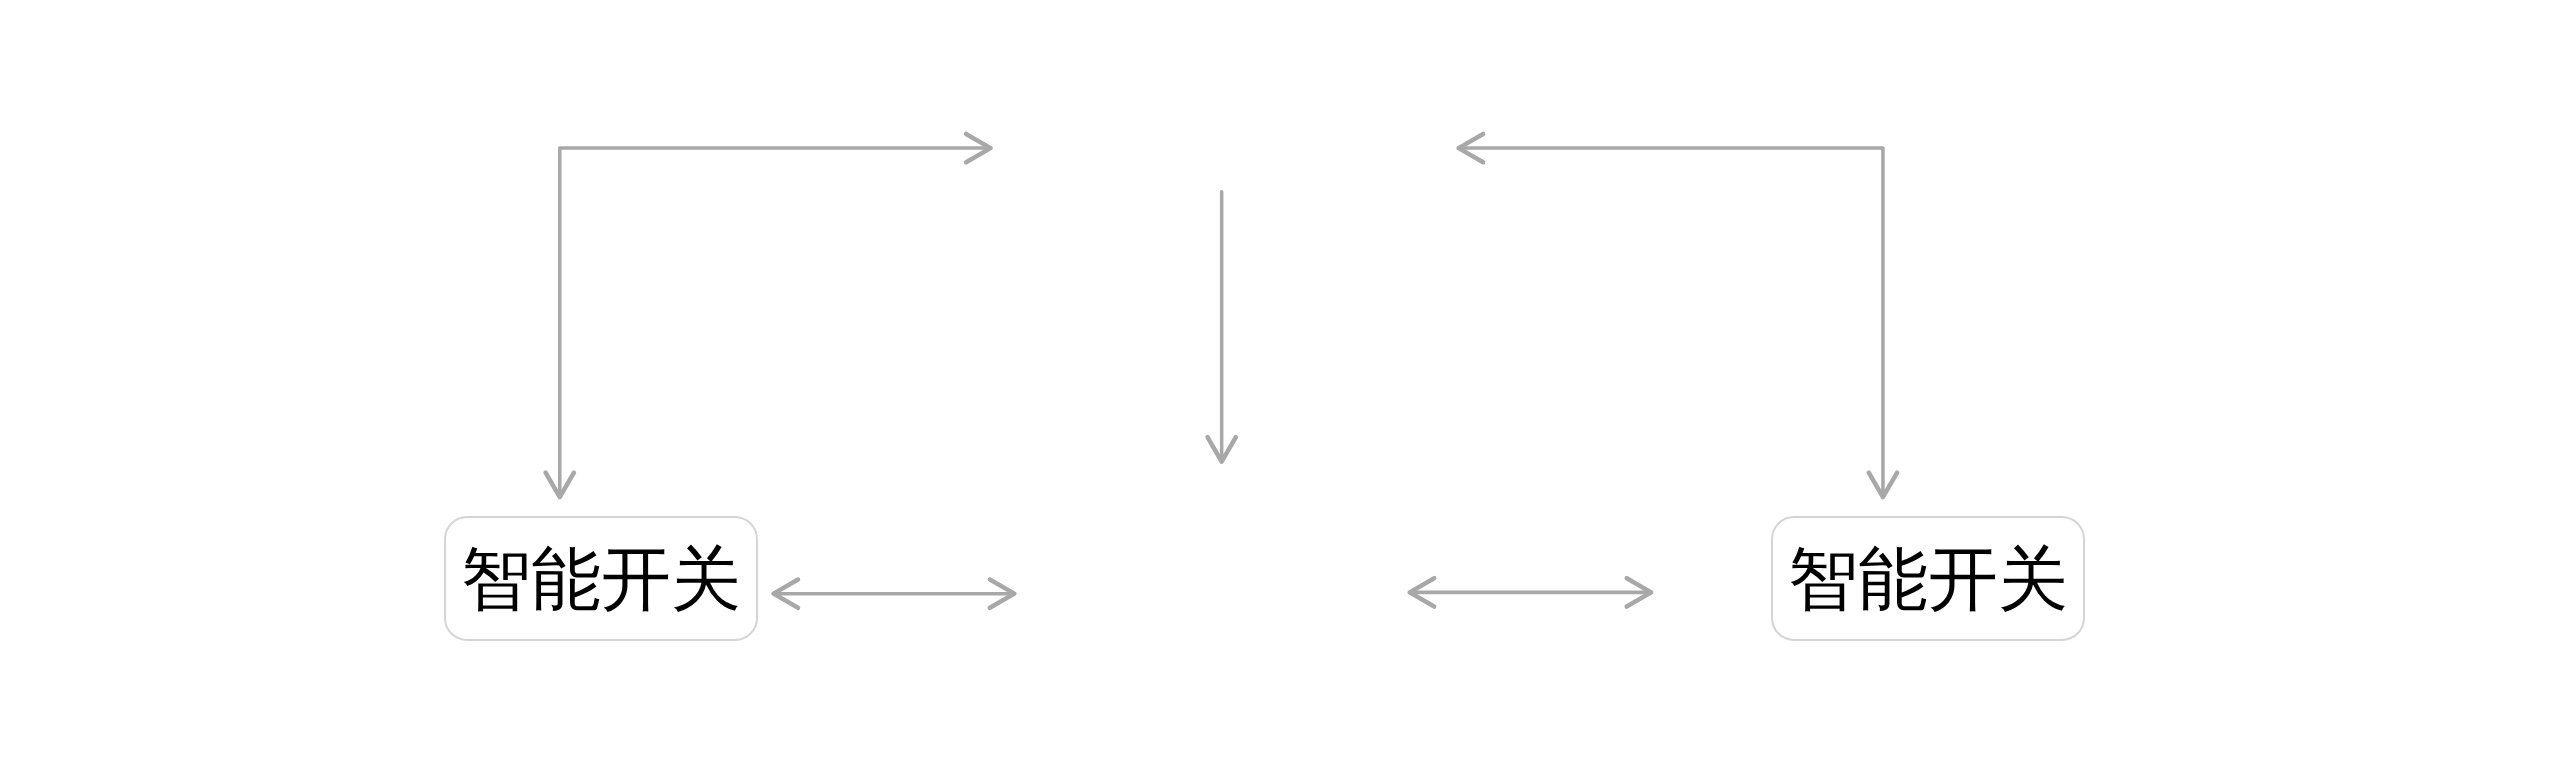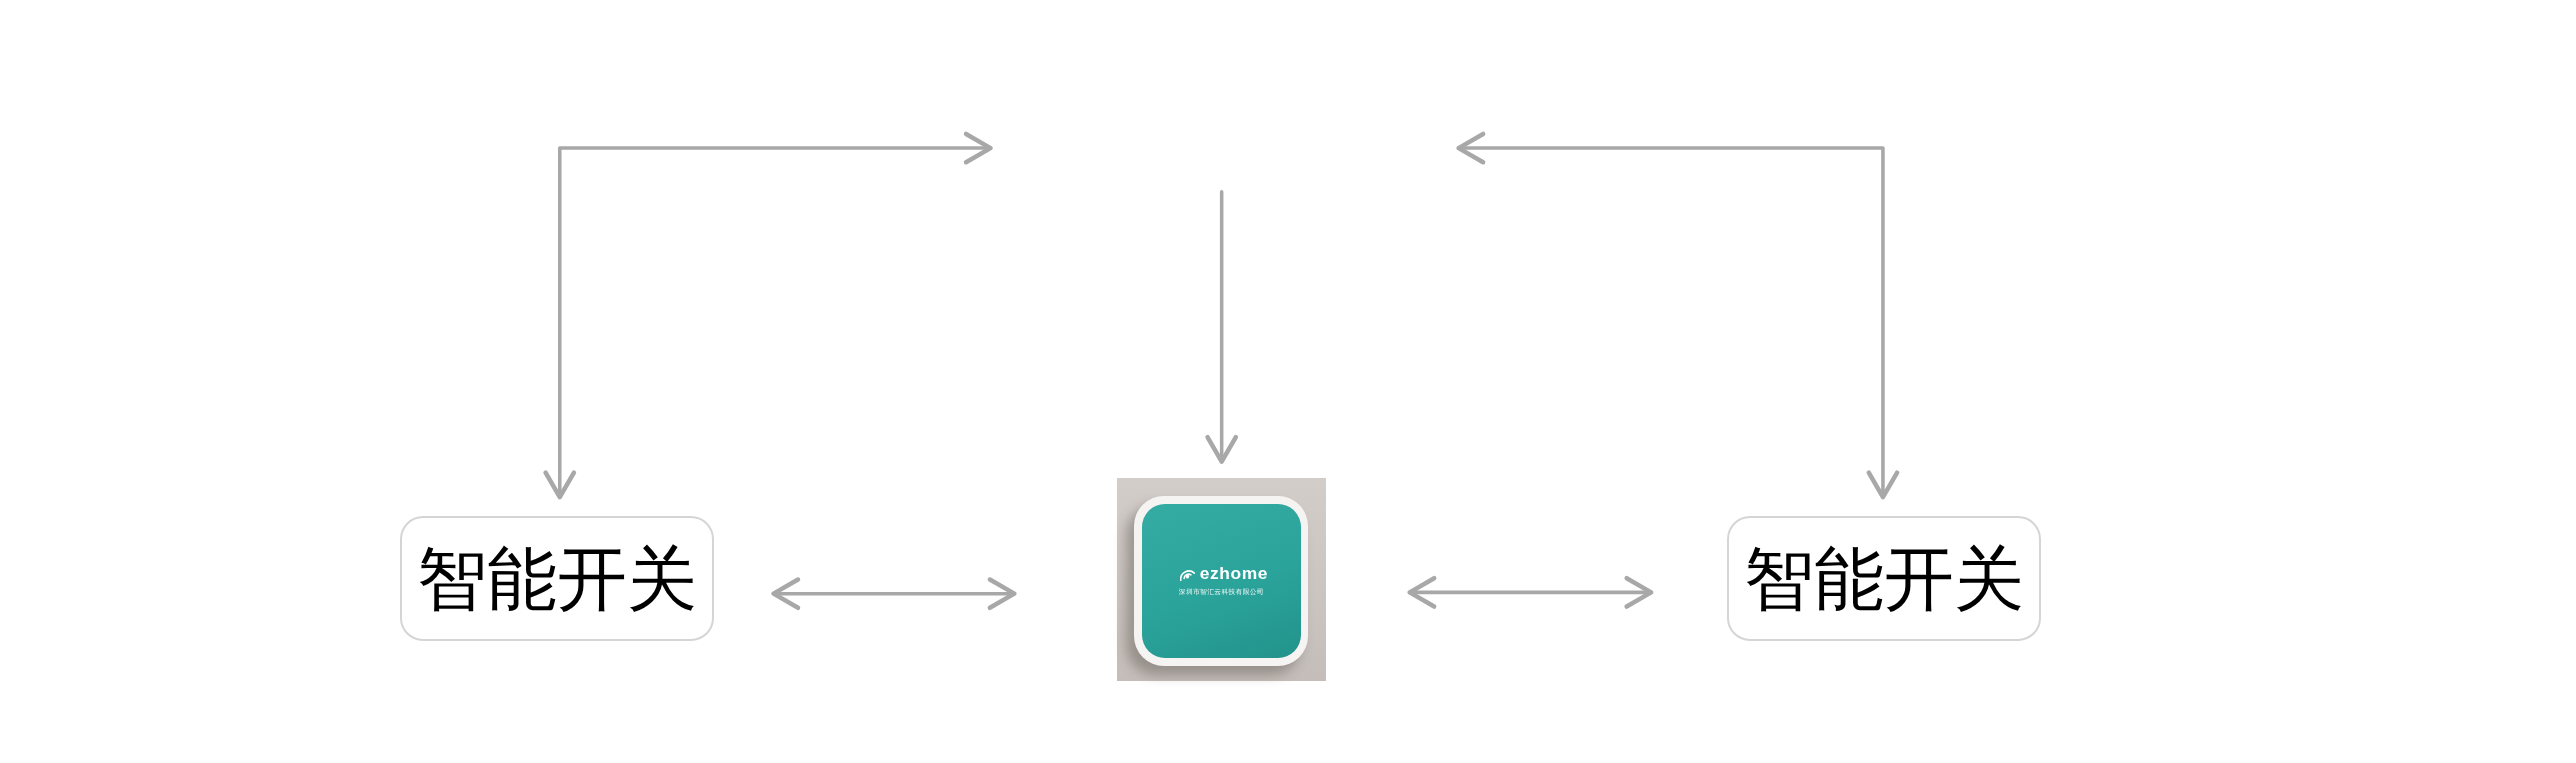--- a/index.html
+++ b/index.html
@@ -16,21 +16,21 @@
   .hd{stroke:var(--arrow-color);stroke-width:7;fill:none;stroke-linecap:round;stroke-linejoin:round;}
 
   .title{
     position:absolute;left:1009px;top:104px;width:451px;height:85px;
     line-height:85px;text-align:center;font-size:61px;color:var(--text-color);
     white-space:nowrap;
   }
   .node{
     position:absolute;width:314px;height:125px;box-sizing:border-box;
     background:var(--box-bg);border:2.6px solid var(--box-border);border-radius:23px;
-    display:flex;align-items:center;justify-content:center;
+    display:flex;align-items:center;justify-content:center;margin-left:44px;
   }
   .node .node-label{font-size:70px;color:var(--text-color);line-height:1;white-space:nowrap;}
   #node-left{left:400px;top:516px;}
   #node-right{left:1727px;top:516px;}
 
   .photo{
     position:absolute;left:1117px;top:478px;width:209px;height:203px;
     background:linear-gradient(180deg,#d3cdc9 0%,#cbc5c1 55%,#c4bdb9 100%);
   }
   .device{
@@ -85,34 +85,19 @@
       <path class="hd" d="M2227,898 L2189,920 L2227,942"></path>
       <path class="hd" d="M2526,898 L2564,920 L2526,942"></path>
     </g>
   </svg>
 
 
   <div id="node-left" class="node">
     <span class="node-label">智能开关</span>
   </div>
 
-  <div class="photo">
-    <div class="device">
-      <div class="device-screen">
-        <div class="logo-row">
-          <svg class="logo-icon" viewBox="0 0 40 28">
-            <path d="M6,20 a15,15 0 0 1 28,0"></path>
-            <path d="M13,20 a8,8 0 0 1 14,0"></path>
-            <circle cx="20" cy="20" r="3.2"></circle>
-          </svg>
-          <span class="brand">ezhome</span>
-        </div>
-        <div class="company">深圳市智汇云科技有限公司</div>
-      </div>
-    </div>
-  </div>
 
   <div id="node-right" class="node">
     <span class="node-label">智能开关</span>
   </div>
 
 </div>
 
 
 </body></html>

